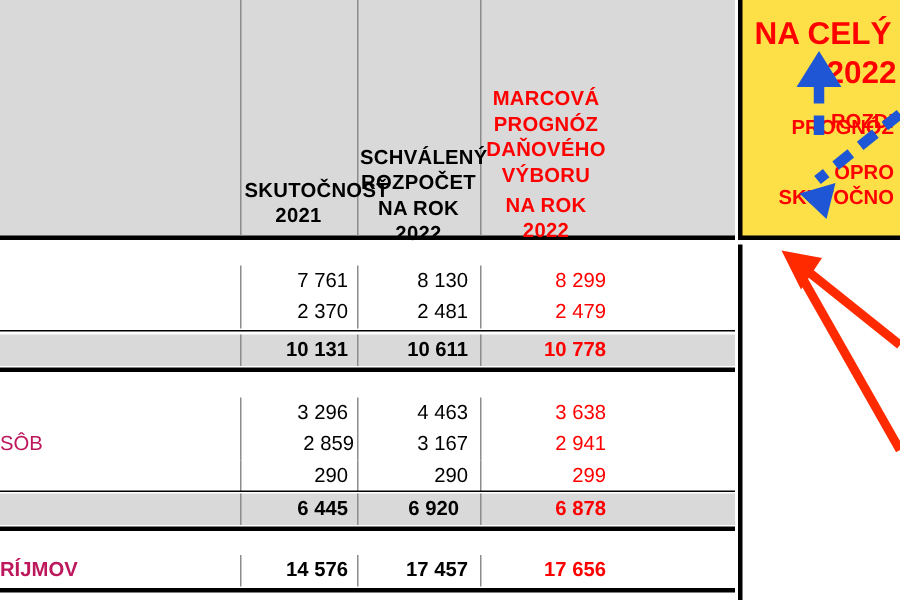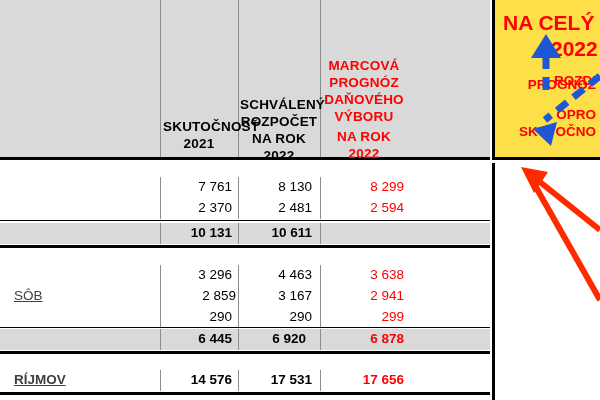--- a/index.html
+++ b/index.html
@@ -100,26 +100,25 @@
   .row.shaded { background: #d9d9d9; }
   .row .sep {
     position: absolute;
     top: 0;
     bottom: 0;
     width: 1px;
     background: #8c8c8c;
   }
   .row-label {
     position: absolute;
-    left: 14px;
+    left: 0;
     top: 2px;
     font-size: 13.5px;
-    color: #404040;
+    color: #be185d;
     white-space: nowrap;
-    text-decoration: underline;
   }
   .row.total .row-label { font-weight: bold; }
 
   .cell {
     position: absolute;
     top: 2px;
     text-align: right;
     font-size: 13.5px;
     color: #000;
     white-space: nowrap;
@@ -205,32 +204,33 @@
     <div class="cell red" style="left:320px; width:84px;">8 299</div>
   </div>
 
   <div class="row" style="top:198px;">
     <div class="sep" style="left:160px;"></div>
     <div class="sep" style="left:238px;"></div>
     <div class="sep" style="left:320px;"></div>
     <div class="row-label"></div>
     <div class="cell" style="left:160px; width:72px;">2 370</div>
     <div class="cell" style="left:238px; width:74px;">2 481</div>
-    <div class="cell red" style="left:320px; width:84px;">2 594</div>
+    <div class="cell red" style="left:320px; width:84px;">2 479</div>
   </div>
 
   <div class="rule thin" style="top:220px;"></div>
 
   <div class="row shaded total" style="top:223px;">
     <div class="sep" style="left:160px;"></div>
     <div class="sep" style="left:238px;"></div>
     <div class="sep" style="left:320px;"></div>
     <div class="row-label"></div>
     <div class="cell" style="left:160px; width:72px;">10 131</div>
     <div class="cell" style="left:238px; width:74px;">10 611</div>
+    <div class="cell red" style="left:320px; width:84px;">10 778</div>
   </div>
 
   <div class="rule" style="top:245px;"></div>
 
   <div class="row" style="top:265px;">
     <div class="sep" style="left:160px;"></div>
     <div class="sep" style="left:238px;"></div>
     <div class="sep" style="left:320px;"></div>
     <div class="row-label"></div>
     <div class="cell" style="left:160px; width:72px;">3 296</div>
@@ -270,21 +270,21 @@
   </div>
 
   <div class="rule" style="top:351px;"></div>
 
   <div class="row total" style="top:370px;">
     <div class="sep" style="left:160px;"></div>
     <div class="sep" style="left:238px;"></div>
     <div class="sep" style="left:320px;"></div>
     <div class="row-label">RÍJMOV</div>
     <div class="cell" style="left:160px; width:72px;">14 576</div>
-    <div class="cell" style="left:238px; width:74px;">17 531</div>
+    <div class="cell" style="left:238px; width:74px;">17 457</div>
     <div class="cell red" style="left:320px; width:84px;">17 656</div>
   </div>
 
   <div class="rule" style="top:392px;"></div>
 
 </div>
 
 <svg class="annot" viewBox="0 0 600 400">
 
   <g>

